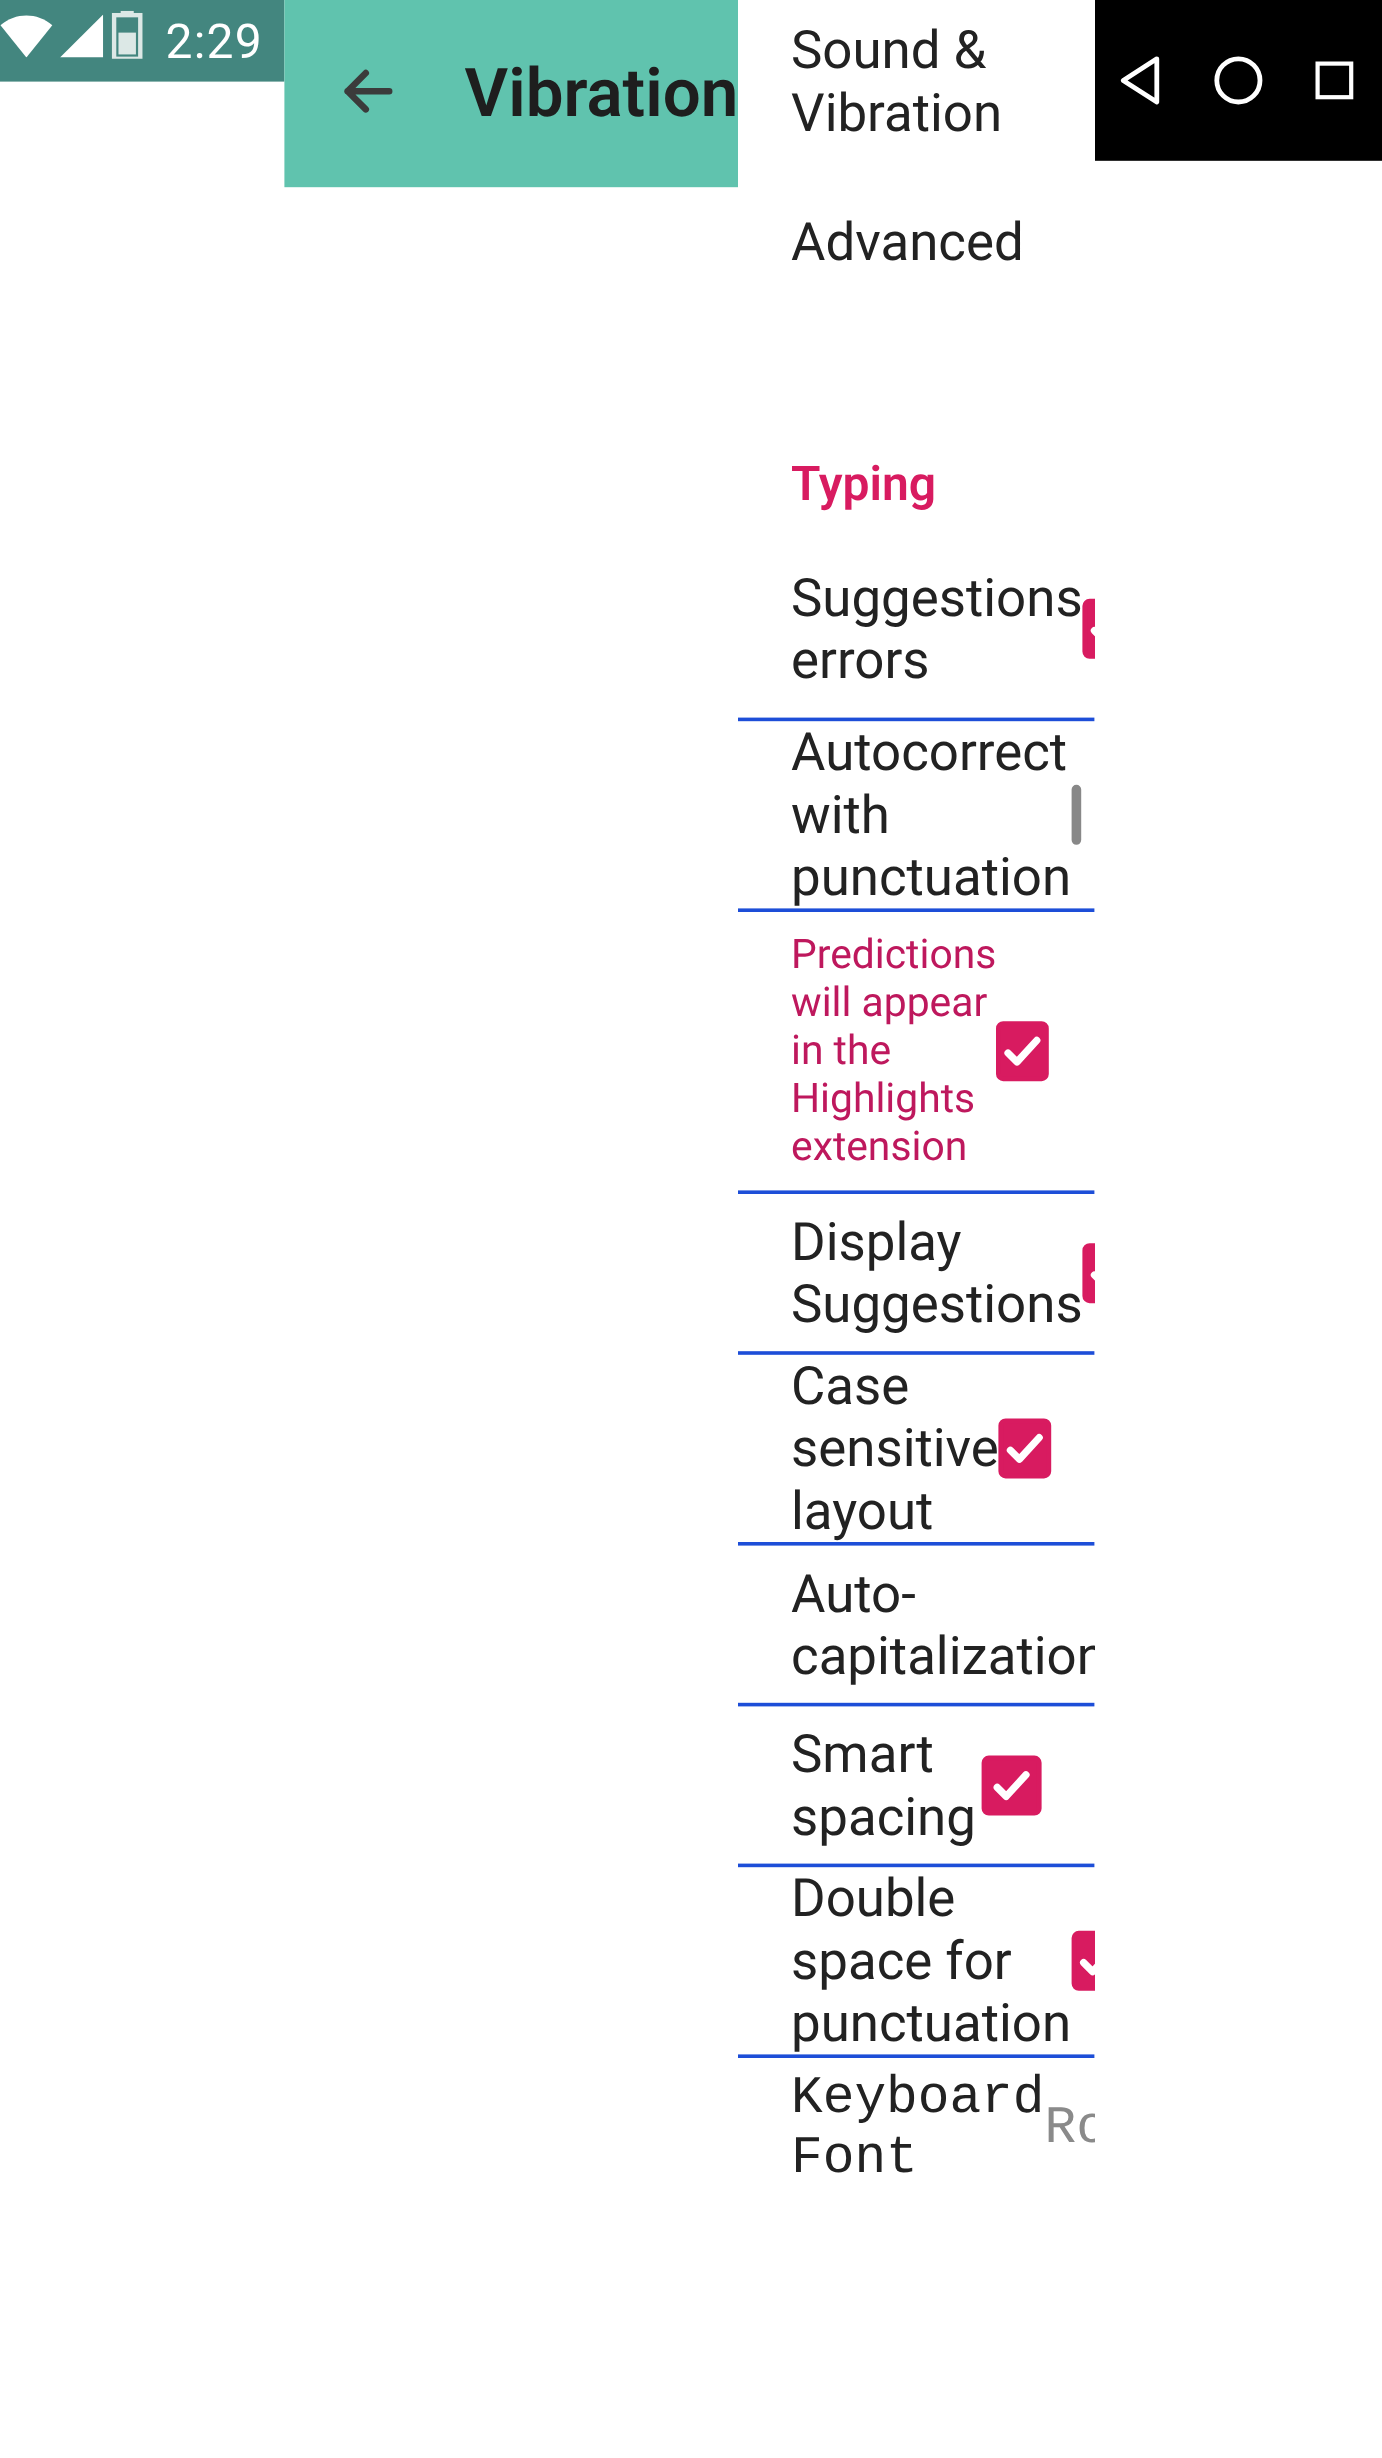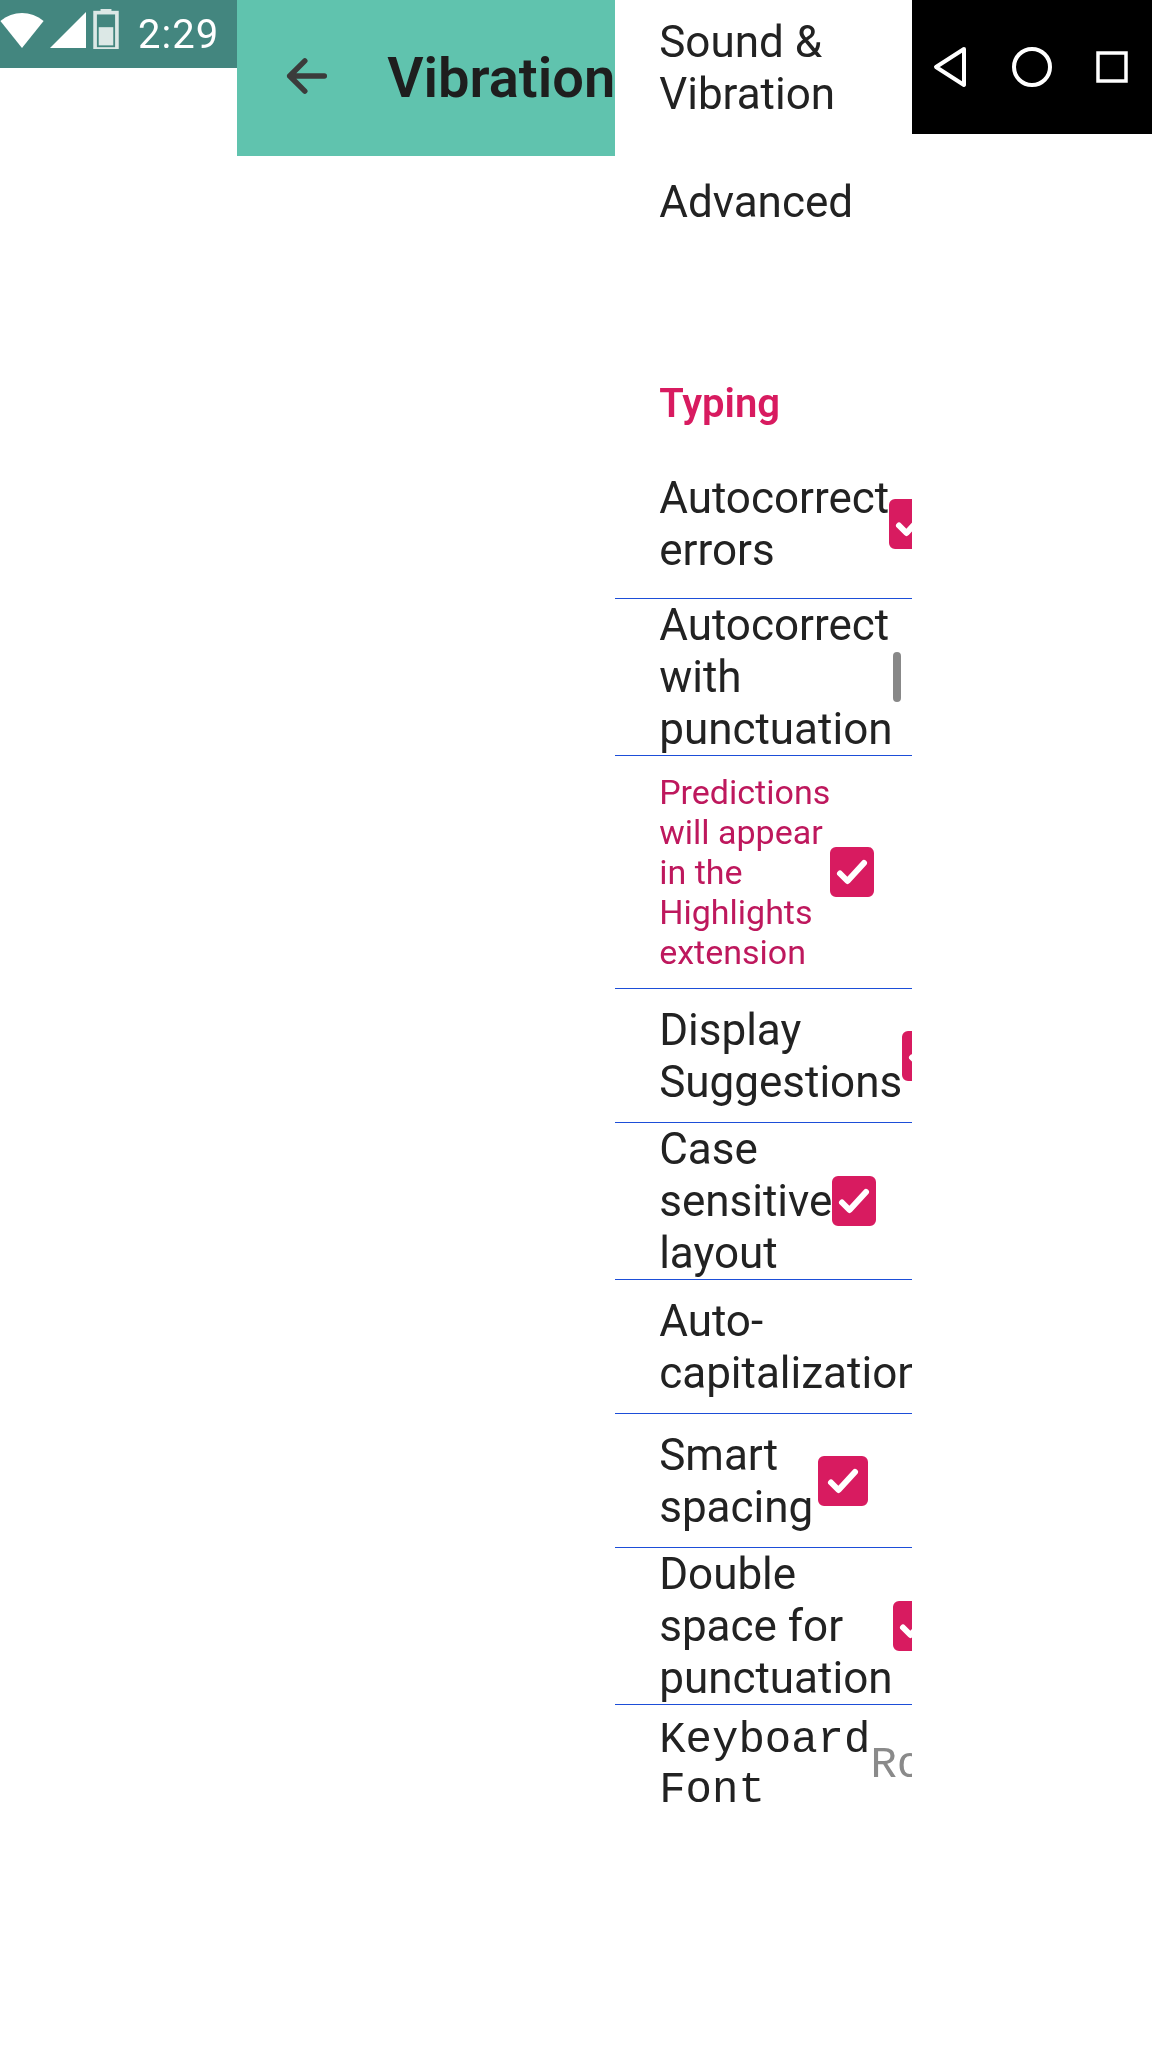--- a/index.html
+++ b/index.html
@@ -13,21 +13,21 @@
   .clock { margin-left: 10px; letter-spacing: 1px; }
   
   
   .app-bar { height: 156px; background: #60c3ae; display: flex; align-items: center; padding-left: 44px; gap: 54px; }
   .back-arrow { color: #3b3b3b; }
   .app-title { font-size: 56px; font-weight: 600; color: #1e1e1e; }
   
   
   .content { flex: 1; background: #fff; overflow-y: auto; }
   .row { display: flex; align-items: center; padding: 0 44px; min-height: 134px; border-top: 1px solid rgba(0,0,0,0.0); }
-  .row.divider { border-top: 1px solid #1d4ed8; }
+  .row.divider { border-top: 3px solid #1d4ed8; }
   .row-text { flex: 1; display: flex; flex-direction: column; justify-content: center; }
   .row-title { font-size: 44px; color: #222; font-weight: 400; }
   .row-sub { font-size: 34px; color: #be185d; margin-top: 0; }
   .row-value { font-size: 44px; color: #8a8a8a; }
   
   .section-gap { height: 90px; }
   .section-header { font-size: 40px; font-weight: 600; color: #d81b60; padding: 0 44px; height: 90px; display: flex; align-items: center; }
   
   .checkbox { width: 50px; height: 50px; border: 4px solid #888; border-radius: 6px; display: flex; align-items: center; justify-content: center; }
   .checkbox.checked { background: #d81b60; border-color: #d81b60; }
@@ -87,21 +87,21 @@
       <div class="row-text">
         <span class="row-title">Advanced</span>
       </div>
     </div>
 
     <div class="section-gap"></div>
     <div class="section-header">Typing</div>
 
     <div class="row" style="min-height:150px;">
       <div class="row-text">
-        <span class="row-title">Autocorrect errors</span>
+        <span class="row-title">Suggestions errors</span>
       </div>
       <span class="checkbox checked">
         <svg width="36" height="36" viewBox="0 0 24 24">
             <path fill="none" stroke="#fff" stroke-width="4" stroke-linecap="round" stroke-linejoin="round" d="M4 13 L9 18 L20 6"></path>
           </svg>
       </span>
     </div>
 
     <div class="row divider">
       <div class="row-text">

